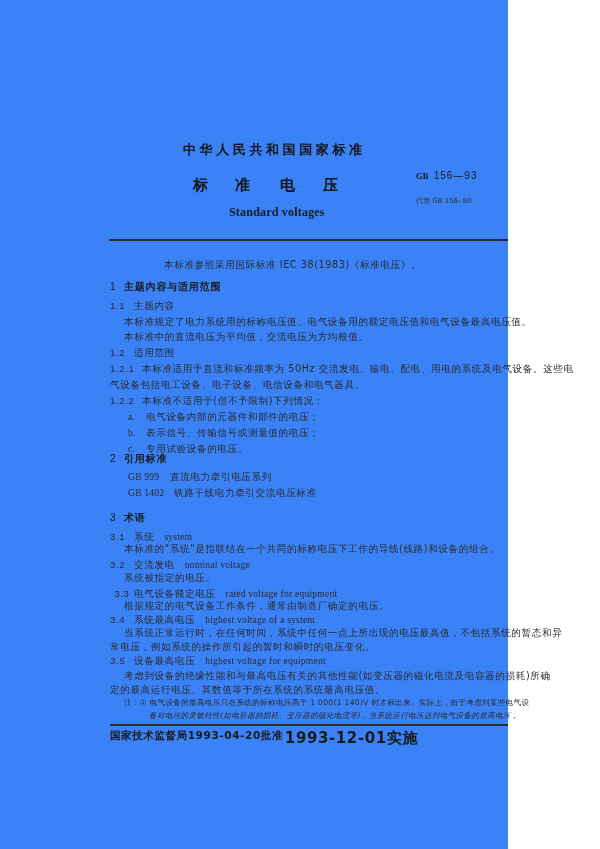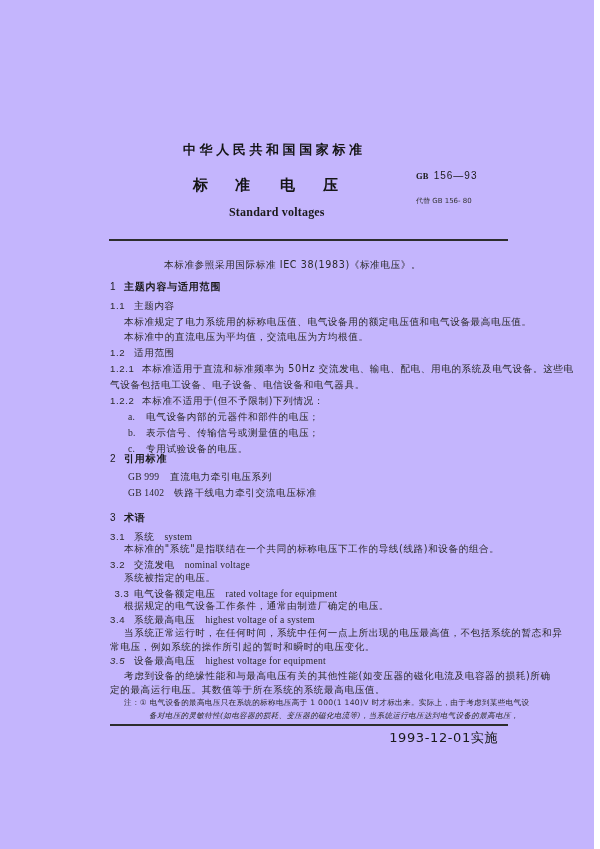--- a/index.html
+++ b/index.html
@@ -1,18 +1,18 @@
 <!DOCTYPE html>
 <html><head>
 <meta charset="utf-8">
 <style>
   html, body { margin: 0; padding: 0; background: #ffffff; }
   body { width: 600px; height: 849px; position: relative; overflow: hidden;
          font-family: "DejaVu Serif", "Liberation Serif", serif; color: #1e1e1e; }
-  .page { position: absolute; left: 0; top: 0; width: 594px; height: 849px; background: #c4b5fd; }
+  .page { position: absolute; left: 0; top: 0; width: 508px; height: 849px; background: #3b82f6; }
   .abs { position: absolute; white-space: nowrap; }
   .cn { font-family: "DejaVu Sans", "Liberation Sans", sans-serif; }
   .bold { font-weight: bold; }
   .body-line { font-size: 9.6px; line-height: 12px; letter-spacing: 0.6px; color: #2a2a2a; }
   .heading { font-size: 10px; font-weight: bold; letter-spacing: 0.8px; color: #1a1a1a; }
   .num { display: inline-block; font-family: "Liberation Sans", sans-serif; font-weight: normal; }
   .en { font-family: "Liberation Serif", serif; letter-spacing: 0.2px; }
   .rule { position: absolute; height: 2px; background: #2d2d2d; }
   .note-line { font-size: 7.6px; line-height: 10px; letter-spacing: 0.3px; color: #2a2a2a; }
 </style>
@@ -111,15 +111,16 @@
     <span class="num" style="width:24px;font-style:italic;">3.5</span><span style="margin-right:10px;">设备最高电压</span><span class="en">highest voltage for equipment</span>
   </div>
   <div class="abs cn body-line" style="left:124px; top:670px;">考虑到设备的绝缘性能和与最高电压有关的其他性能(如变压器的磁化电流及电容器的损耗)所确</div>
   <div class="abs cn body-line" style="left:110px; top:684px;">定的最高运行电压。其数值等于所在系统的系统最高电压值。</div>
 
   <div class="abs cn note-line" style="left:124px; top:698px;">注：① 电气设备的最高电压只在系统的标称电压高于 1 000(1 140)V 时才标出来。实际上，由于考虑到某些电气设</div>
   <div class="abs cn note-line" style="left:149px; top:711px;font-style:italic;">备对电压的灵敏特性(如电容器的损耗、变压器的磁化电流等)，当系统运行电压达到电气设备的最高电压，</div>
 
   <div class="rule" style="left:110px; top:724px; width:398px;"></div>
 
-  <div class="abs cn" style="right:96px; top:729px; font-size:13px; font-weight:normal; letter-spacing:0.6px; color:#1a1a1a;">1993-12-01实施</div>
+  <div class="abs cn" style="left:110px; top:729px; font-size:10.5px; font-weight:bold; letter-spacing:0.6px; color:#1a1a1a;">国家技术监督局1993-04-20批准</div>
+  <div class="abs cn" style="right:90px; top:729px; font-size:15px; font-weight:bold; letter-spacing:0.6px; color:#1a1a1a;">1993-12-01实施</div>
 
 </div>
 
 </body></html>

